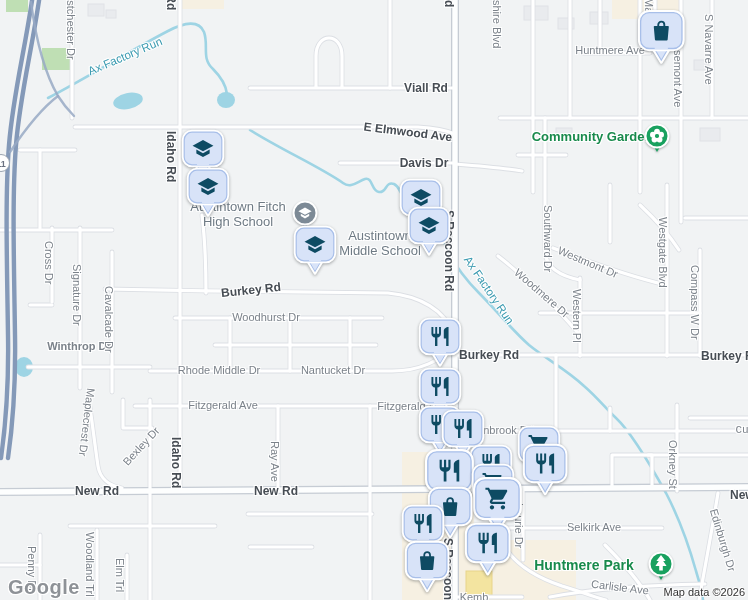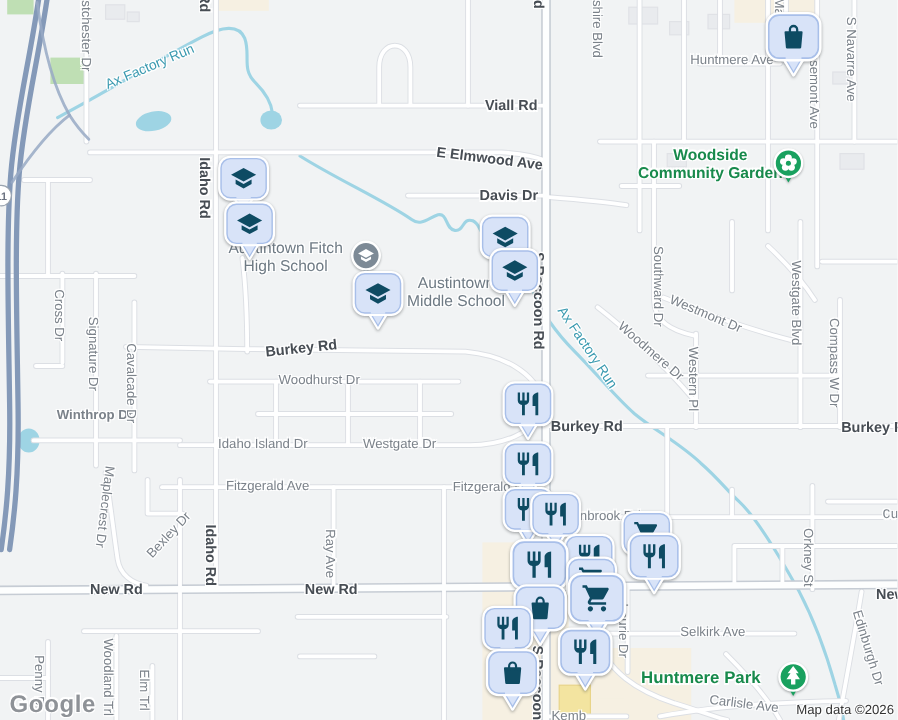--- a/index.html
+++ b/index.html
@@ -219,22 +219,22 @@
     <div class="lbl p" style="left: 408px; top: 132px; transform: translate(-50%, -50%) rotate(7deg);">E Elmwood Ave</div>
     <div class="lbl p" style="left: 424px; top: 163px; transform: translate(-50%, -50%) rotate(0deg); text-align: right;">Davis Dr</div>
     <div class="lbl s" style="left: 610px; top: 50px; transform: translate(-50%, -50%) rotate(0deg);">Huntmere Ave</div>
     <div class="lbl p" style="left: 251px; top: 290px; transform: translate(-50%, -50%) rotate(-6deg);">Burkey Rd</div>
     <div class="lbl p" style="left: 489px; top: 355px; transform: translate(-50%, -50%) rotate(0deg);">Burkey Rd</div>
     <div class="lbl p" style="left: 731px; top: 356px; transform: translate(-50%, -50%) rotate(0deg);">Burkey Rd</div>
     <div class="lbl p" style="left: 97px; top: 491px; transform: translate(-50%, -50%) rotate(0deg);">New Rd</div>
     <div class="lbl p" style="left: 276px; top: 491px; transform: translate(-50%, -50%) rotate(0deg);">New Rd</div>
     <div class="lbl p" style="left: 752px; top: 495px; transform: translate(-50%, -50%) rotate(0deg);">New Rd</div>
     <div class="lbl s" style="left: 266px; top: 317px; transform: translate(-50%, -50%) rotate(0deg);">Woodhurst Dr</div>
-    <div class="lbl s" style="left: 219px; top: 370px; transform: translate(-50%, -50%) rotate(0deg);">Idaho Island Dr</div>
-    <div class="lbl s" style="left: 333px; top: 370px; transform: translate(-50%, -50%) rotate(0deg);">Westgate Dr</div>
+    <div class="lbl s" style="left: 219px; top: 370px; transform: translate(-50%, -50%) rotate(0deg);">Rhode Middle Dr</div>
+    <div class="lbl s" style="left: 333px; top: 370px; transform: translate(-50%, -50%) rotate(0deg);">Nantucket Dr</div>
     <div class="lbl s" style="left: 79px; top: 346px; transform: translate(-50%, -50%) rotate(0deg); font-weight: bold;">Winthrop Dr</div>
     <div class="lbl s" style="left: 223px; top: 405px; transform: translate(-50%, -50%) rotate(0deg);">Fitzgerald Ave</div>
     <div class="lbl s" style="left: 412px; top: 406px; transform: translate(-50%, -50%) rotate(0deg);">Fitzgerald Ave</div>
     <div class="lbl s" style="left: 500px; top: 430px; transform: translate(-50%, -50%) rotate(0deg);">Glenbrook Rd</div>
     <div class="lbl s" style="left: 742px; top: 430px; transform: translate(-50%, -50%) rotate(0deg); font-family: Liberation Mono, monospace;">Cu</div>
     <div class="lbl s" style="left: 594px; top: 527px; transform: translate(-50%, -50%) rotate(0deg);">Selkirk Ave</div>
     <div class="lbl s" style="left: 620px; top: 587px; transform: translate(-50%, -50%) rotate(7deg);">Carlisle Ave</div>
     <div class="lbl s" style="left: 474px; top: 597px; transform: translate(-50%, -50%) rotate(0deg);">Kemb</div>
     <div class="lbl s" style="left: 141px; top: 446px; transform: translate(-50%, -50%) rotate(-47deg);">Bexley Dr</div>
     <div class="lbl s" style="left: 588px; top: 262px; transform: translate(-50%, -50%) rotate(23deg);">Westmont Dr</div>
@@ -269,21 +269,20 @@
     <div class="lbl water-lbl" style="left: 489px; top: 290px; transform: translate(-50%, -50%) rotate(56deg);">Ax Factory Run</div>
     <div class="lbl area" style="left: 238px; top: 214px; transform: translate(-50%, -50%);">
       <div>Austintown Fitch</div>
       <div>High School</div>
     </div>
     <div class="lbl area" style="left: 380px; top: 243px; transform: translate(-50%, -50%);">
       <div>Austintown</div>
       <div>Middle School</div>
     </div>
     <div class="lbl garden" style="left: 592px; top: 136px; transform: translate(-50%, -50%);">
-      <div>Woodside</div>
       <div>Community Garden</div>
     </div>
     <div class="lbl garden big" style="left: 584px; top: 565px; transform: translate(-50%, -50%);">
       <div>Huntmere Park</div>
     </div>
     <div class="poi" style="left: 290px; top: 198px;">
       <svg width="30" height="34" viewBox="0 0 30 34">
         <path d="M11.5,25 L15,31 L18.5,25 Z" fill="#7d8a96"></path>
         <circle cx="15" cy="15" r="11.5" fill="#7d8a96" stroke="#fff" stroke-width="2"></circle>
         <path d="M5 13.18v4L12 21l7-3.82v-4L12 17l-7-3.82zM12 3L1 9l11 6 11-6z" fill="#fff" transform="translate(15 15) scale(0.6) translate(-12 -12)"></path>

